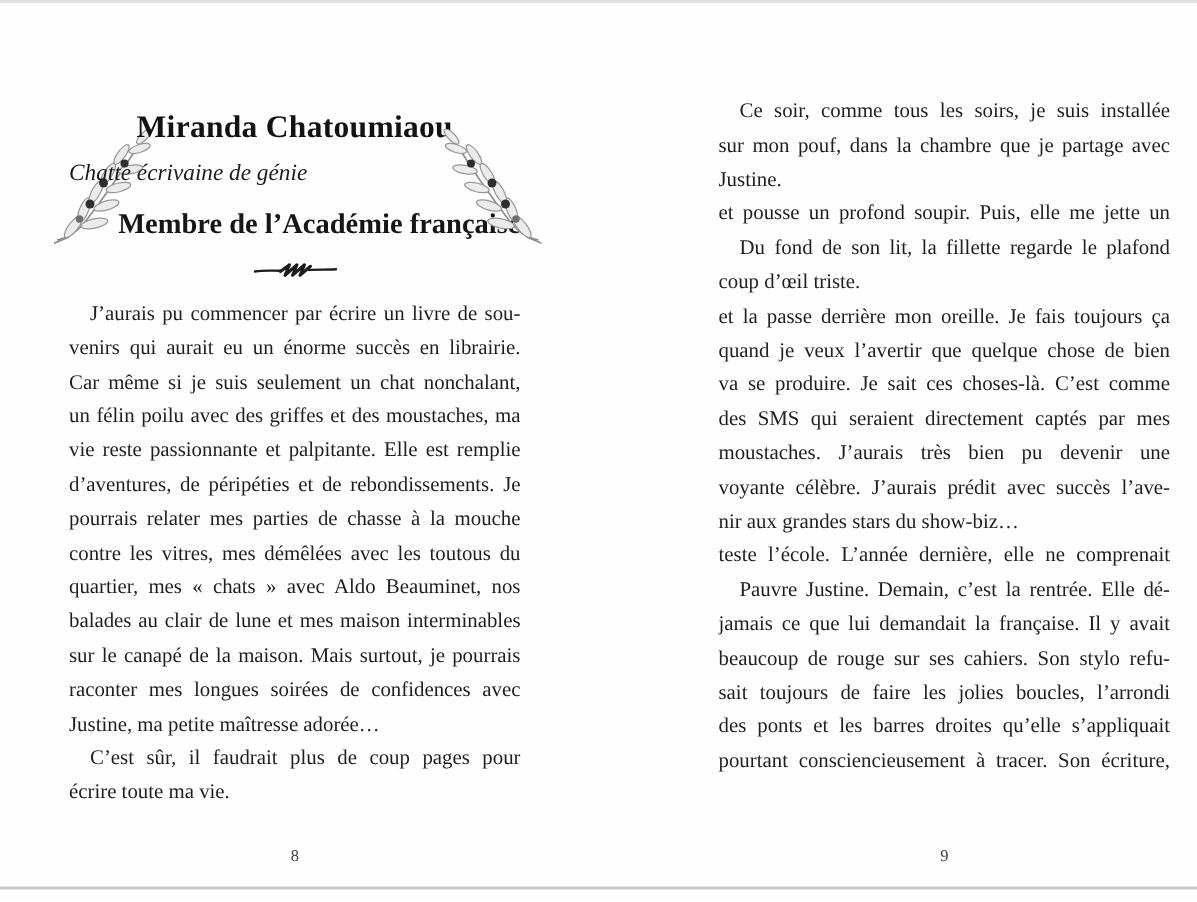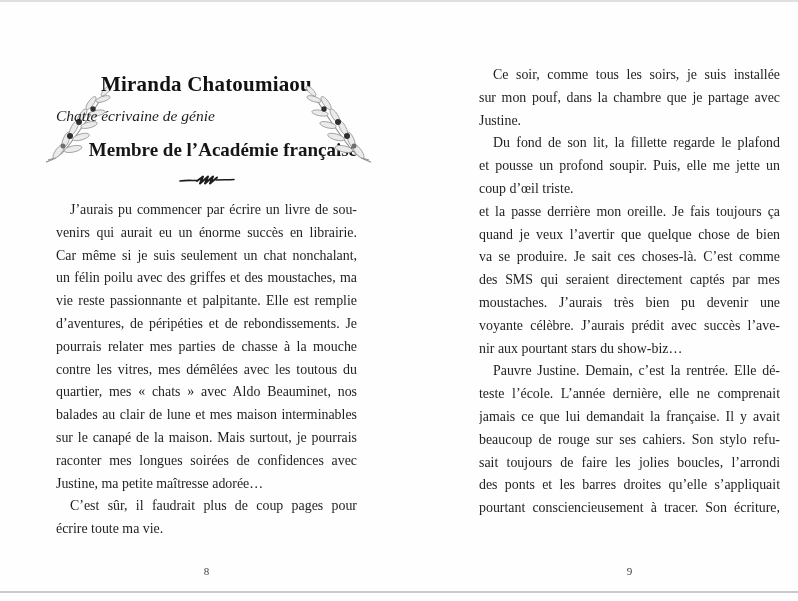--- a/index.html
+++ b/index.html
@@ -2,21 +2,21 @@
 <html><head>
 <meta charset="utf-8">
 <style>
   html,body{margin:0;padding:0;}
   body{background:#ffffff;font-family:"Liberation Serif","DejaVu Serif",serif;}
   .spread{position:relative;width:798px;height:601px;background:#fefefe;overflow:hidden;}
   .hairline{position:absolute;left:0;width:798px;background:#d7d7da;}
   .hairline.top{top:0;height:2px;background:#e0e0e2;}
   .hairline.bottom{top:591px;height:2px;background:#c9c9ce;}
   .page{position:absolute;top:0;height:601px;width:301px;}
-  .page.left{left:46px;margin-left:10px;}
+  .page.left{left:46px;}
   .page.right{left:452px;margin-left:27px;}
   .header{position:absolute;top:0;left:0;width:100%;height:195px;}
   .title{position:absolute;top:72px;left:0;width:100%;text-align:center;
          font-size:21px;font-weight:700;color:#121212;letter-spacing:.2px;}
   .subtitle{position:absolute;top:107px;left:0;width:100%;text-align:left;
             font-size:15.5px;font-style:italic;color:#1c1c1c;}
   .affiliation{position:absolute;top:139px;left:0;width:100%;text-align:right;
                font-size:19px;font-weight:700;color:#161616;}
   .branch{position:absolute;width:66px;height:78px;}
   .branch-l{left:-10px;top:86px;}
@@ -136,36 +136,36 @@
   </div>
 
   <div class="page right">
     <div class="body right-body">
         <div class="para">
           <div class="line first">Ce soir, comme tous les soirs, je suis installée</div>
           <div class="line">sur mon pouf, dans la chambre que je partage avec</div>
           <div class="line last">Justine.</div>
         </div>
         <div class="para">
+          <div class="line">et pousse un profond soupir. Puis, elle me jette un</div>
           <div class="line first">Du fond de son lit, la fillette regarde le plafond</div>
-          <div class="line">et pousse un profond soupir. Puis, elle me jette un</div>
           <div class="line last">coup d’œil triste.</div>
         </div>
         <div class="para">
           <div class="line">et la passe derrière mon oreille. Je fais toujours ça</div>
           <div class="line">quand je veux l’avertir que quelque chose de bien</div>
           <div class="line">va se produire. Je sait ces choses-là. C’est comme</div>
           <div class="line">des SMS qui seraient directement captés par mes</div>
           <div class="line">moustaches. J’aurais très bien pu devenir une</div>
           <div class="line">voyante célèbre. J’aurais prédit avec succès l’ave-</div>
-          <div class="line last">nir aux pourtant stars du show-biz…</div>
+          <div class="line last">nir aux grandes stars du show-biz…</div>
         </div>
         <div class="para">
+          <div class="line">teste l’école. L’année dernière, elle ne comprenait</div>
           <div class="line first">Pauvre Justine. Demain, c’est la rentrée. Elle dé-</div>
-          <div class="line">teste l’école. L’année dernière, elle ne comprenait</div>
           <div class="line">jamais ce que lui demandait la française. Il y avait</div>
           <div class="line">beaucoup de rouge sur ses cahiers. Son stylo refu-</div>
           <div class="line">sait toujours de faire les jolies boucles, l’arrondi</div>
           <div class="line">des ponts et les barres droites qu’elle s’appliquait</div>
           <div class="line">pourtant consciencieusement à tracer. Son écriture,</div>
         </div>
       </div>
     <div class="pagenum">9</div>
   </div>
 

